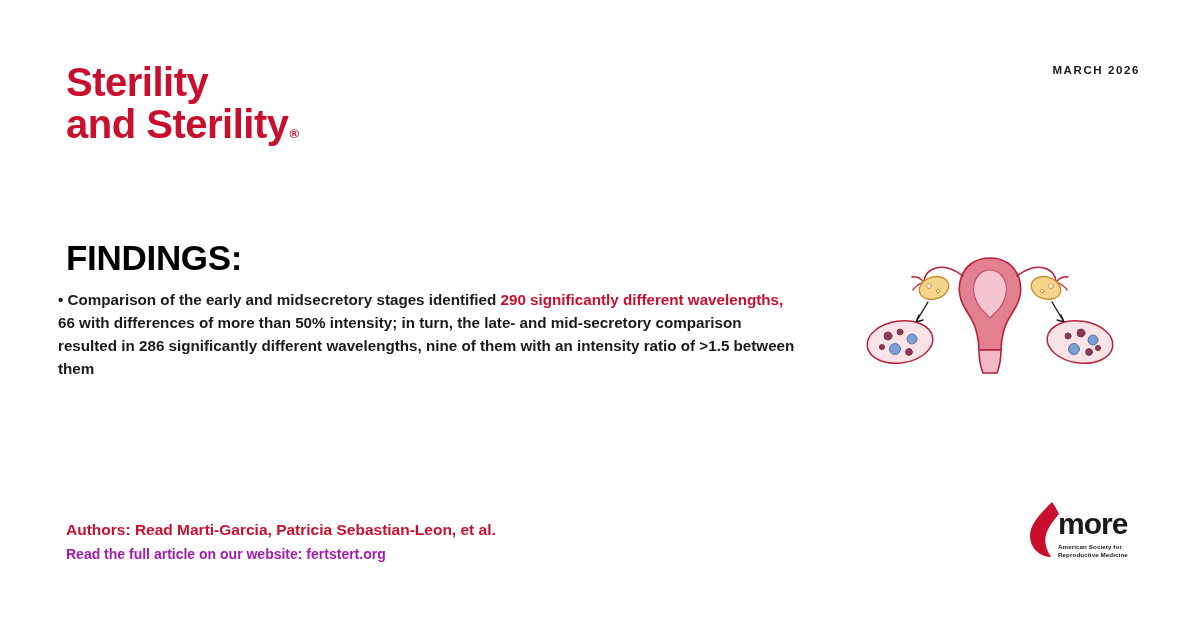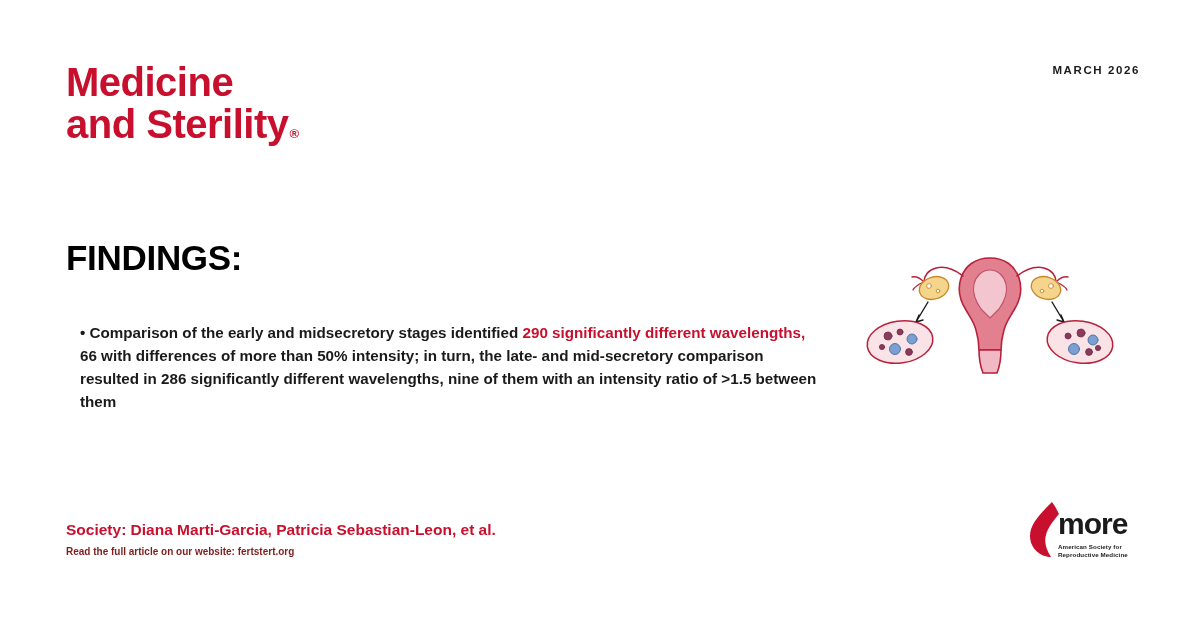--- a/index.html
+++ b/index.html
@@ -64,28 +64,27 @@
     left: 66px;
     top: 238px;
     font-size: 35px;
     font-weight: bold;
     letter-spacing: -0.3px;
     color: #000000;
   }
 
   .findings-body {
     position: absolute;
-    left: 80px;
+    left: 58px;
     top: 288px;
     width: 740px;
     font-size: 15.2px;
     font-weight: bold;
     line-height: 1.52;
     color: #1a1a1a;
-    margin-top: 33px;
   }
   .findings-body p { margin: 0; }
   .findings-body .hl { color: #c8102e; }
 
   
   .illustration {
     position: absolute;
     left: 862px;
     top: 236px;
     width: 256px;
@@ -98,23 +97,23 @@
     left: 66px;
     top: 521px;
     font-size: 15.5px;
     font-weight: bold;
     color: #c8102e;
   }
   .read-more {
     position: absolute;
     left: 66px;
     top: 546px;
-    font-size: 10px;
-    font-weight: bold;
-    color: #7f1d1d;
+    font-size: 14px;
+    font-weight: bold;
+    color: #a21caf;
   }
 
   
   .asrm-logo {
     position: absolute;
     left: 1028px;
     top: 500px;
     width: 112px;
     height: 76px;
   }
@@ -140,21 +139,21 @@
     letter-spacing: 0.1px;
     width: 84px;
   }
 </style>
 </head>
 <body>
 
 <div class="page">
 
   <div class="masthead">
-    <span class="line">Medicine</span>
+    <span class="line">Sterility</span>
     <span class="line line2">
       <span>and Sterility</span><span class="reg">®</span>
     </span>
   </div>
 
   <div class="issue-date">MARCH 2026</div>
 
   <div class="findings-title">FINDINGS:</div>
 
   <div class="findings-body">
@@ -209,21 +208,21 @@
         <circle cx="206" cy="100" r="3" fill="#8c3a5a" stroke="#6d2b45" stroke-width="0.8"></circle>
         <circle cx="219" cy="97" r="4" fill="#8c3a5a" stroke="#6d2b45" stroke-width="0.8"></circle>
         <circle cx="231" cy="104" r="5" fill="#7c9fd1" stroke="#4a6d9e" stroke-width="0.9"></circle>
         <circle cx="212" cy="113" r="5.5" fill="#7c9fd1" stroke="#4a6d9e" stroke-width="0.9"></circle>
         <circle cx="227" cy="116" r="3.4" fill="#8c3a5a" stroke="#6d2b45" stroke-width="0.8"></circle>
         <circle cx="236" cy="112" r="2.6" fill="#8c3a5a" stroke="#6d2b45" stroke-width="0.8"></circle>
       </g>
     </svg>
   </div>
 
-  <div class="authors">Society: Diana Marti-Garcia, Patricia Sebastian-Leon, et al.</div>
+  <div class="authors">Authors: Read Marti-Garcia, Patricia Sebastian-Leon, et al.</div>
   <div class="read-more">Read the full article on our website: fertstert.org</div>
 
   <div class="asrm-logo">
     <svg class="mark" width="34" height="60" viewBox="0 0 34 60" xmlns="http://www.w3.org/2000/svg">
       <path d="M24 2 C12 14 2 24 2 36 C2 48 12 57 23 57 C18 49 16 42 18 35 C20 27 26 20 31 14 C29 10 27 6 24 2 Z" fill="#c8102e"></path>
     </svg>
     <div class="wordmark">more</div>
     <div class="sub">American Society for Reproductive Medicine</div>
   </div>
 

